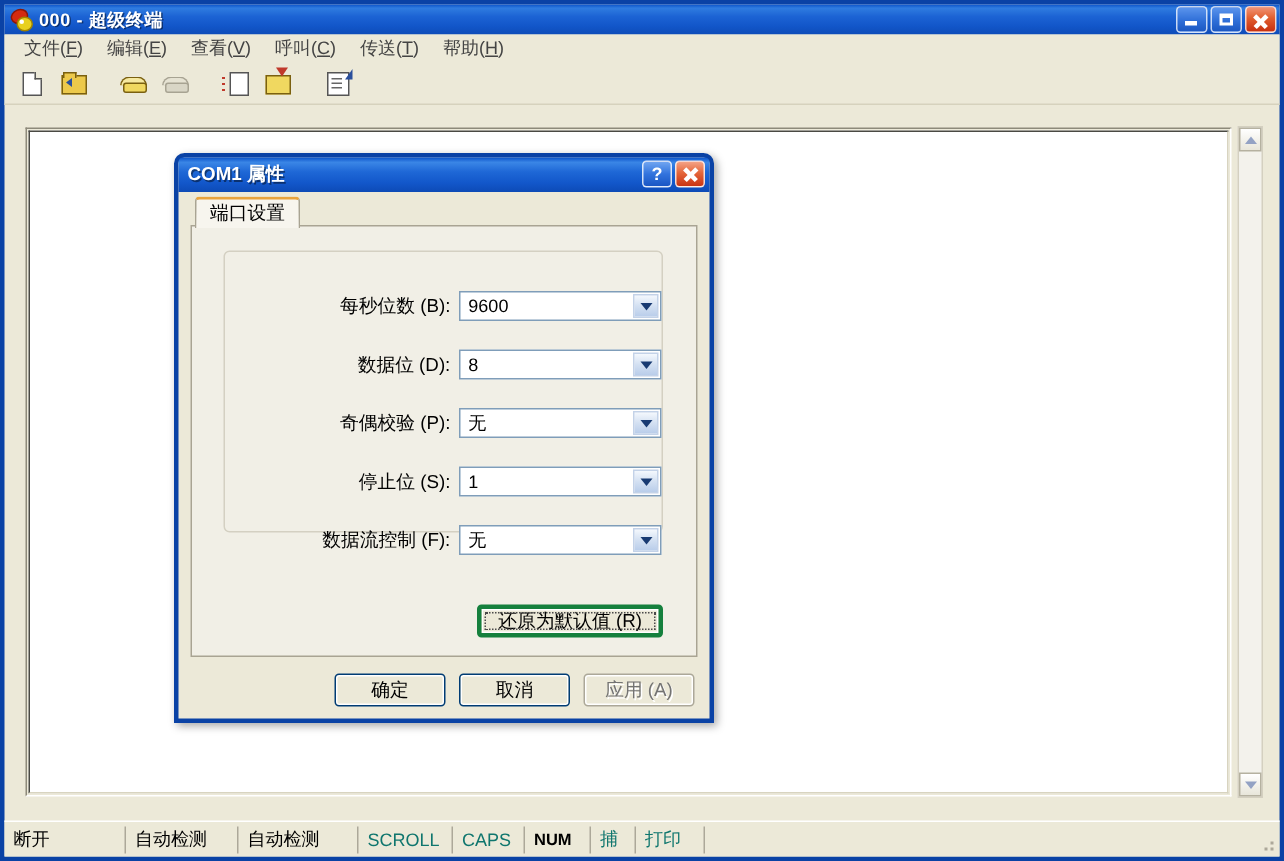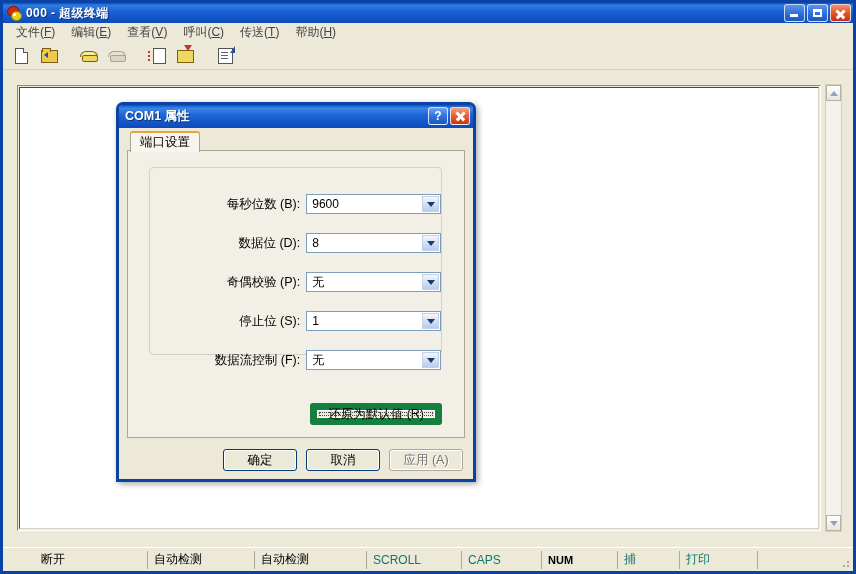--- a/index.html
+++ b/index.html
@@ -139,21 +139,20 @@
     background:#ece9d8;display:flex;align-items:center;
     font-size:12px;color:#000;
     border-top:1px solid #ffffff;
     box-sizing:border-box;
   }
   .st-cell{
     height:18px;display:flex;align-items:center;
     padding:0 6px;white-space:nowrap;
     border-left:1px solid #aca899;
     box-sizing:border-box;
-    margin-left:32px;
   }
   .st-cell.first{border-left:none;}
   .st-cell.dim{color:#0f766e;}
   .st-cell.bold{font-weight:bold;font-size:11px;}
   .st-grip{position:absolute;right:2px;bottom:2px;width:12px;height:12px;}
   .st-grip i{position:absolute;width:2px;height:2px;background:#aca899;}
 
   
   #dialog{
     position:absolute;left:113px;top:99px;width:360px;height:380px;
@@ -229,21 +228,21 @@
   }
   .combo .arrowbtn .chev{
     position:absolute;left:4px;top:5px;width:0;height:0;
     border-left:4px solid transparent;border-right:4px solid transparent;
     border-top:5px solid #183a72;
   }
   #restore-btn{
     position:absolute;right:22px;top:252px;
     height:22px;padding:0 11px;
     background:#ece9d8;
-    border:7px solid #15803d;border-radius:3px;
+    border:3px solid #15803d;border-radius:3px;
     display:flex;align-items:center;justify-content:center;
     font-size:12.5px;color:#000;box-sizing:border-box;
     box-shadow:inset 0 0 0 1px #fff;
   }
   #restore-btn .focus{
     position:absolute;left:2px;top:2px;right:2px;bottom:2px;
     border:1px dotted #4a4a4a;
   }
   #dlg-footer{
     position:absolute;left:0;right:0;bottom:0;height:38px;

